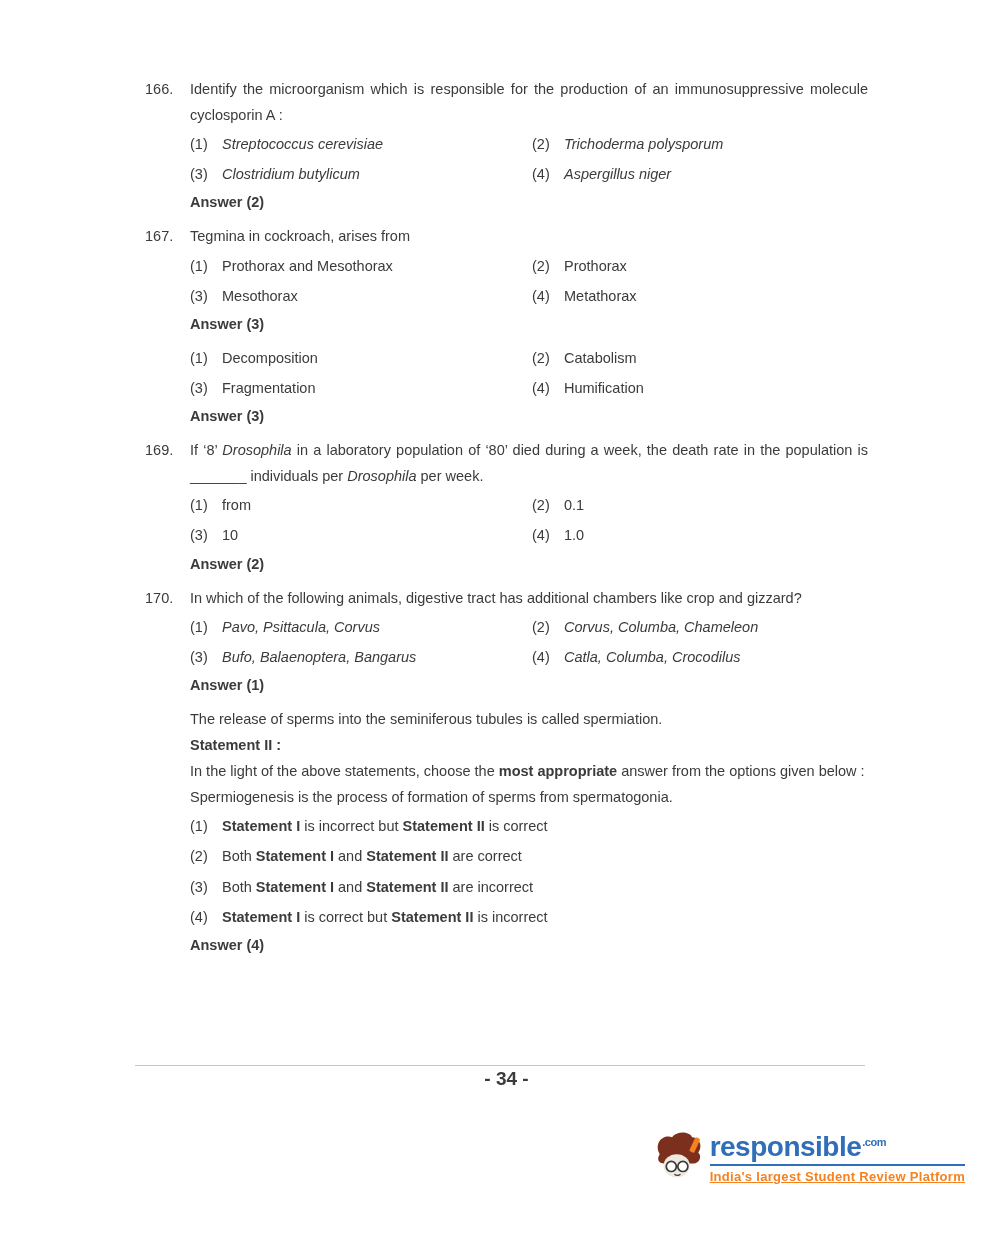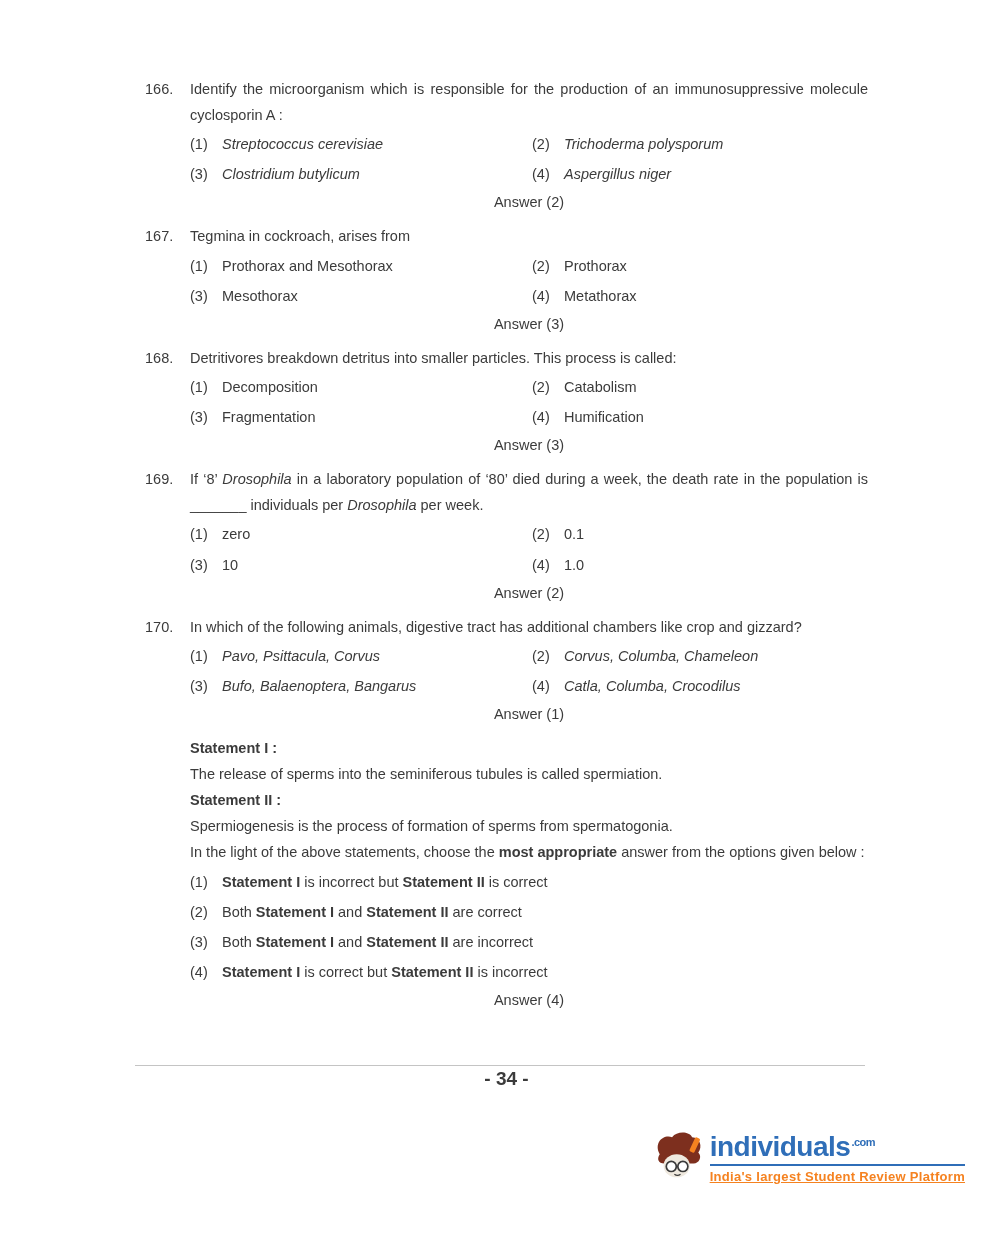--- a/index.html
+++ b/index.html
@@ -22,21 +22,21 @@
   .q-head { display:flex; }
   .q-num { flex:0 0 45px; width:45px; }
   .q-text { flex:1; text-align:justify; }
   .q-line { margin-left:45px; }
   .q-options { margin-left:45px; margin-top:3px; display:grid; row-gap:4px; }
   .q-options.two-col { grid-template-columns:342px 1fr; }
   .q-options.one-col { grid-template-columns:1fr; }
   .option { display:flex; }
   .opt-label { flex:0 0 32px; width:32px; }
   .opt-text { flex:1; }
-  .q-answer { margin-left:45px; margin-top:2px; font-weight:normal;text-align:center; }
+  .q-answer { margin-left:45px; margin-top:2px; font-weight:bold; }
   .it { font-style:italic; }
   .bd { font-weight:bold; }
 
   .footer-rule {
     position:absolute;
     left:135px; right:128px; top:1065px;
     border-top:1px solid #c4c4c4;
   }
   .page-number {
     position:absolute;
@@ -132,24 +132,20 @@
             <span class="opt-text"><span>Mesothorax</span></span>
           </div>
           <div class="option">
             <span class="opt-label">(4)</span>
             <span class="opt-text"><span>Metathorax</span></span>
           </div>
         </div>
         <div class="q-answer">Answer (3)</div>
       </div>
       <div class="question">
-        <div class="q-head">
-          <div class="q-num">168.</div>
-          <div class="q-text"><span>Detritivores breakdown detritus into smaller particles. This process is called:</span></div>
-        </div>
         <div class="q-options two-col">
           <div class="option">
             <span class="opt-label">(1)</span>
             <span class="opt-text"><span>Decomposition</span></span>
           </div>
           <div class="option">
             <span class="opt-label">(2)</span>
             <span class="opt-text"><span>Catabolism</span></span>
           </div>
           <div class="option">
@@ -164,21 +160,21 @@
         <div class="q-answer">Answer (3)</div>
       </div>
       <div class="question">
         <div class="q-head">
           <div class="q-num">169.</div>
           <div class="q-text"><span>If ‘8’ </span><span class="it ">Drosophila</span><span> in a laboratory population of ‘80’ died during a week, the death rate in the population is _______ individuals per </span><span class="it ">Drosophila</span><span> per week.</span></div>
         </div>
         <div class="q-options two-col">
           <div class="option">
             <span class="opt-label">(1)</span>
-            <span class="opt-text"><span>zero</span></span>
+            <span class="opt-text"><span>from</span></span>
           </div>
           <div class="option">
             <span class="opt-label">(2)</span>
             <span class="opt-text"><span>0.1</span></span>
           </div>
           <div class="option">
             <span class="opt-label">(3)</span>
             <span class="opt-text"><span>10</span></span>
           </div>
           <div class="option">
@@ -207,25 +203,24 @@
             <span class="opt-text"><span class="it ">Bufo, Balaenoptera, Bangarus</span></span>
           </div>
           <div class="option">
             <span class="opt-label">(4)</span>
             <span class="opt-text"><span class="it ">Catla, Columba, Crocodilus</span></span>
           </div>
         </div>
         <div class="q-answer">Answer (1)</div>
       </div>
       <div class="question">
-        <div class="q-line"><span class="bd">Statement I :</span></div>
         <div class="q-line"><span>The release of sperms into the seminiferous tubules is called spermiation.</span></div>
         <div class="q-line"><span class="bd">Statement II :</span></div>
+        <div class="q-line"><span>In the light of the above statements, choose the </span><span class="bd">most appropriate</span><span> answer from the options given below :</span></div>
         <div class="q-line"><span>Spermiogenesis is the process of formation of sperms from spermatogonia.</span></div>
-        <div class="q-line"><span>In the light of the above statements, choose the </span><span class="bd">most appropriate</span><span> answer from the options given below :</span></div>
         <div class="q-options one-col">
           <div class="option">
             <span class="opt-label">(1)</span>
             <span class="opt-text"><span class="bd">Statement I</span><span> is incorrect but </span><span class="bd">Statement II</span><span> is correct</span></span>
           </div>
           <div class="option">
             <span class="opt-label">(2)</span>
             <span class="opt-text"><span>Both </span><span class="bd">Statement I</span><span> and </span><span class="bd">Statement II</span><span> are correct</span></span>
           </div>
           <div class="option">
@@ -249,19 +244,19 @@
     <svg viewBox="0 0 70 70" width="54" height="60">
       <path d="M10 30 C2 16 14 4 26 8 C32 0 48 0 52 8 C62 8 66 20 60 28 C66 34 60 44 52 42 L16 42 C8 42 6 36 10 30 Z" fill="#7d2f1e"></path>
       <rect x="52" y="8" width="7" height="20" rx="2" transform="rotate(25 55 18)" fill="#f58220"></rect>
       <ellipse cx="32" cy="45" rx="17" ry="15" fill="#efe9df"></ellipse>
       <circle cx="25" cy="46" r="6.5" fill="#ffffff" stroke="#3a3a3a" stroke-width="2.2"></circle>
       <circle cx="40" cy="46" r="6.5" fill="#ffffff" stroke="#3a3a3a" stroke-width="2.2"></circle>
       <line x1="31.5" y1="46" x2="33.5" y2="46" stroke="#3a3a3a" stroke-width="2"></line>
       <path d="M29 56 Q33 59 37 56" stroke="#3a3a3a" stroke-width="1.5" fill="none"></path>
     </svg>
     <div class="brand-text">
-      <div class="brand-name"><span>individuals</span><span class="brand-suffix">.com</span></div>
+      <div class="brand-name"><span>responsible</span><span class="brand-suffix">.com</span></div>
       <div class="brand-rule"></div>
       <div class="brand-tagline">India's largest Student Review Platform</div>
     </div>
   </div>
 
 </div>
 
 </body></html>

